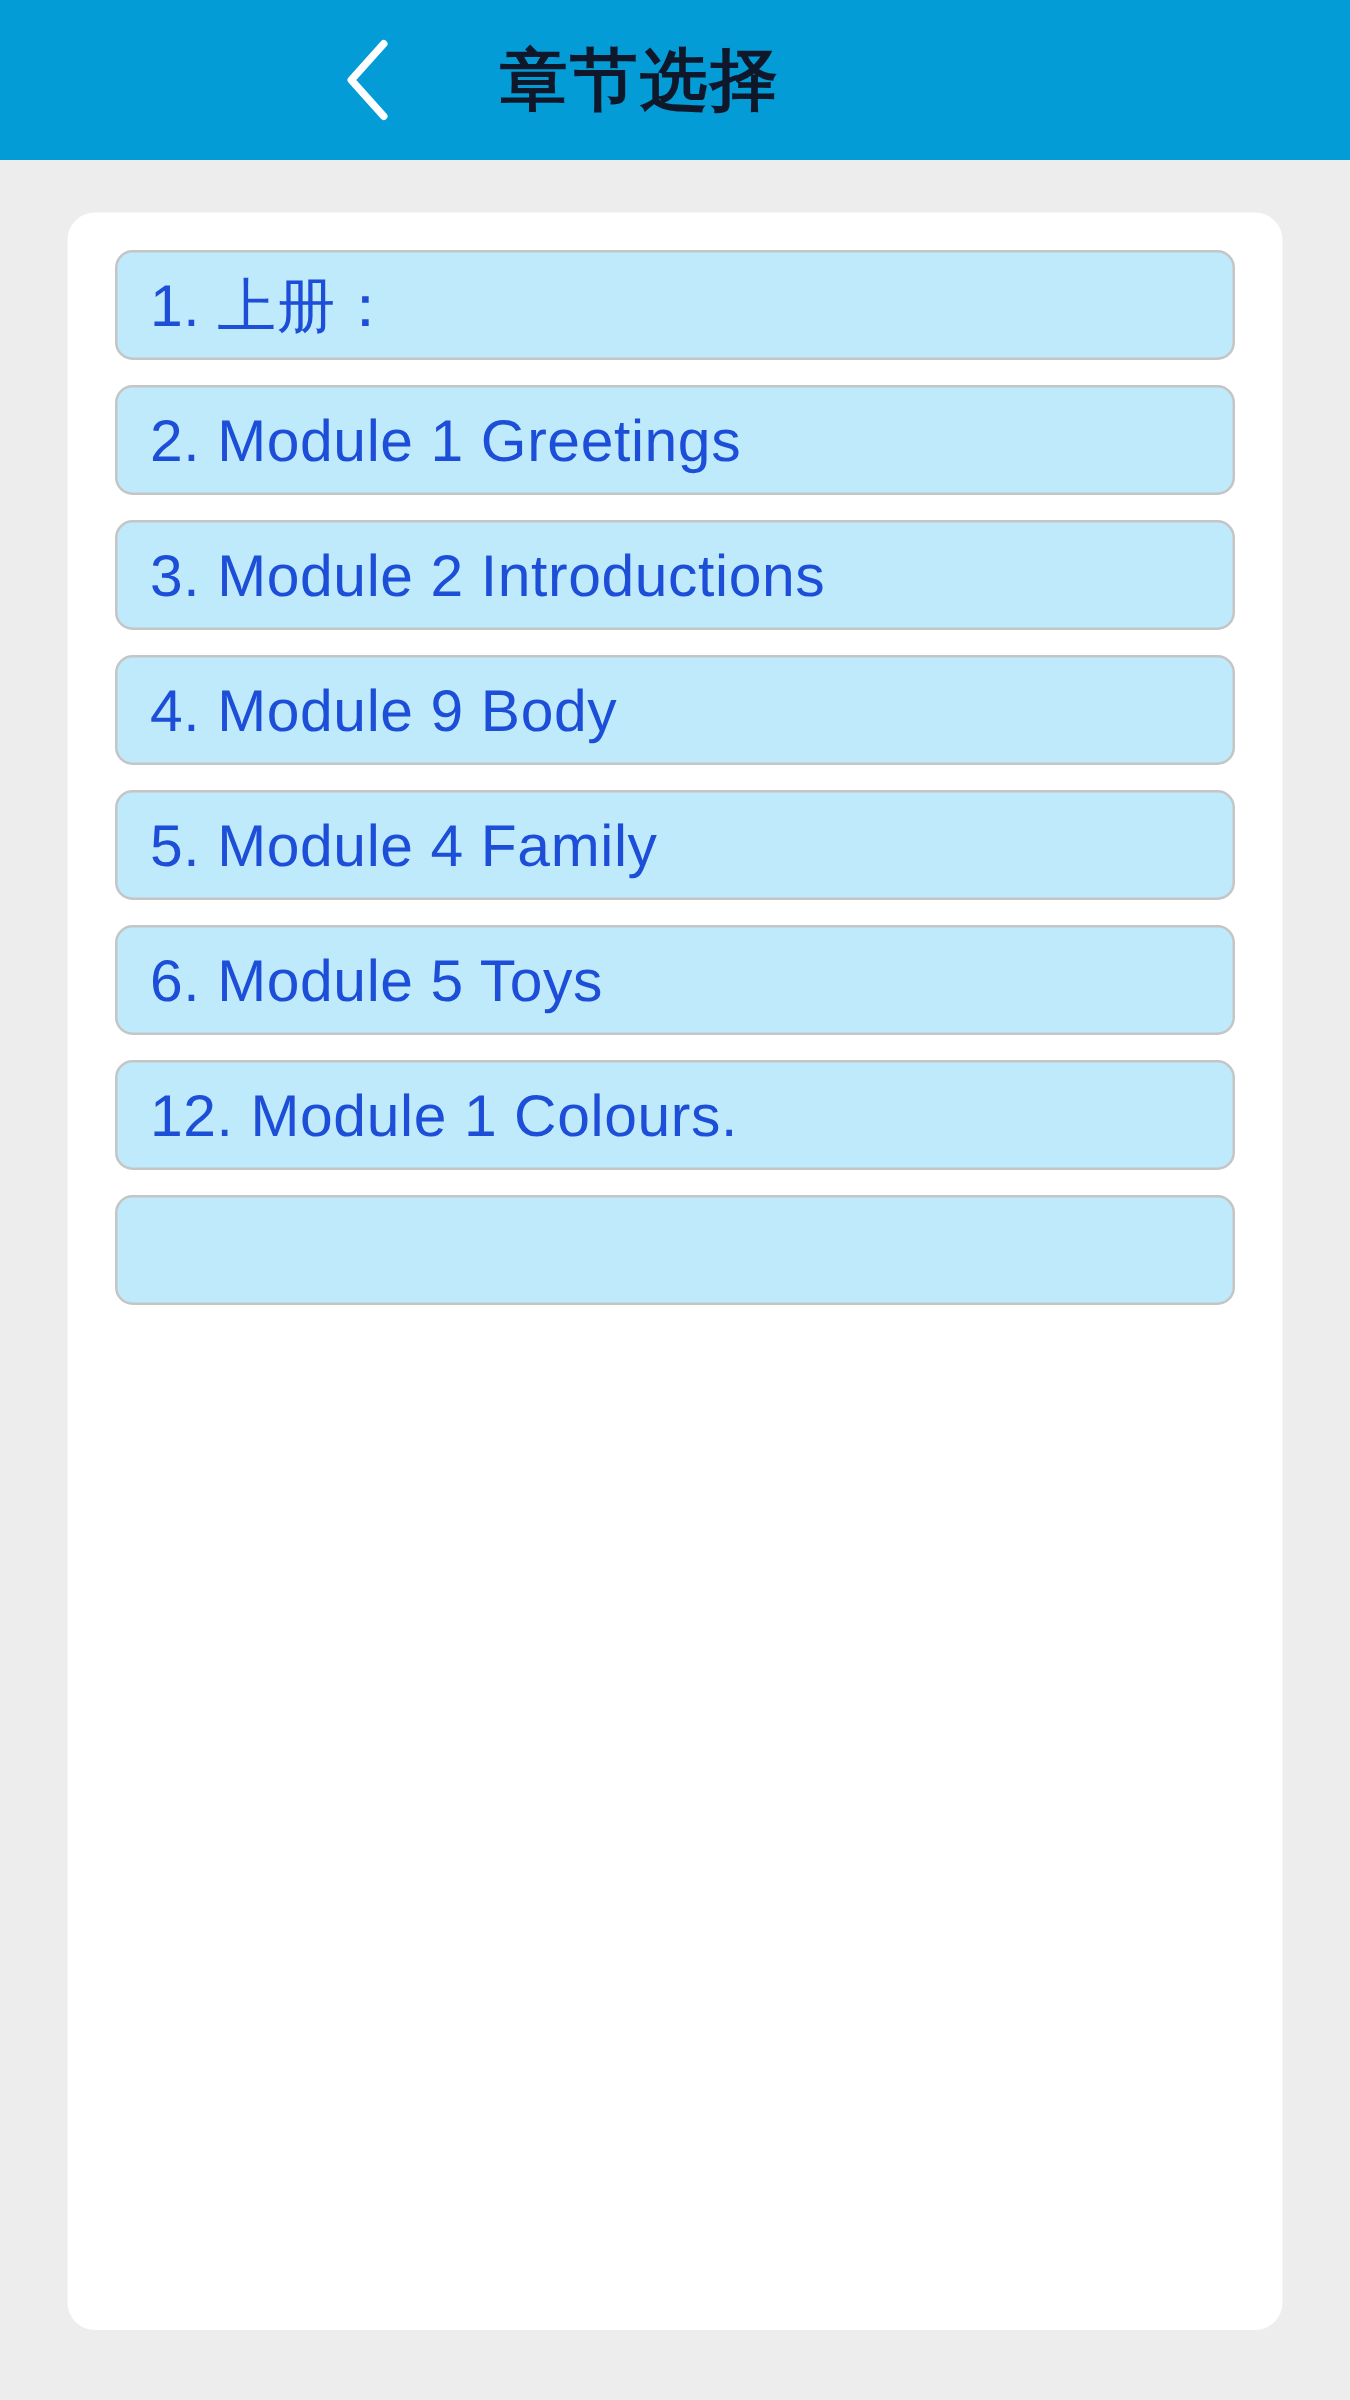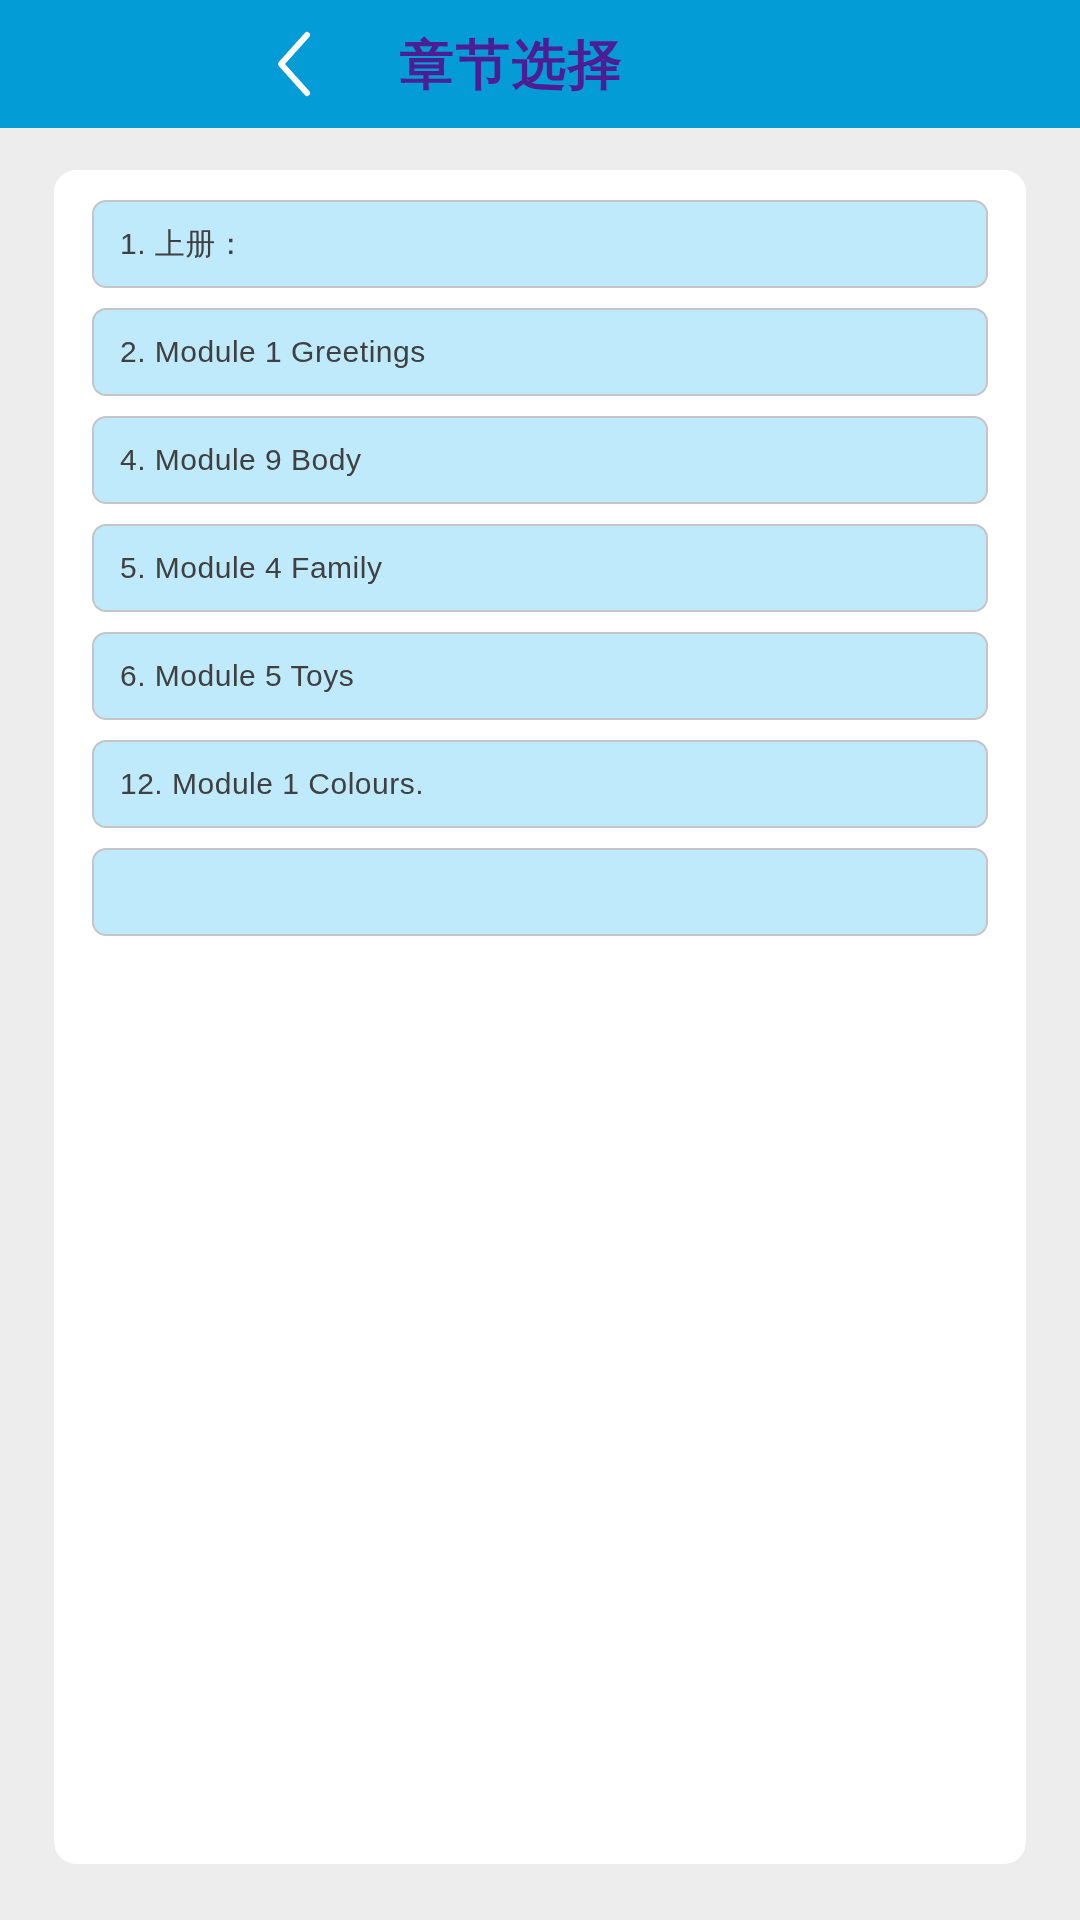--- a/index.html
+++ b/index.html
@@ -40,21 +40,21 @@
   .back-button svg {
     display: block;
   }
 
   .appbar-title {
     position: absolute;
     left: 400px;
     top: 0;
     height: 128px;
     line-height: 128px;
-    color: #4c1d95;
+    color: #0f172a;
     font-size: 54px;
     font-weight: bold;
     letter-spacing: 2px;
     white-space: nowrap;
   }
 
   
   .content {
     position: relative;
     width: 1080px;
@@ -89,22 +89,22 @@
     background: #bfeafb;
     border: 2px solid #c5c5c5;
     border-radius: 14px;
     display: flex;
     align-items: center;
     padding-left: 26px;
     cursor: pointer;
   }
 
   .chapter-label {
-    color: #404040;
-    font-size: 30px;
+    color: #1d4ed8;
+    font-size: 47px;
     line-height: 1;
     white-space: nowrap;
     letter-spacing: 0.5px;
     text-align: center;
   }
 </style>
 </head>
 <body>
 
 <div class="appbar">
@@ -121,20 +121,23 @@
 <div class="content">
   <div class="card">
     <div class="list" id="chapter-list">
         <div class="chapter-item">
           <span class="chapter-label">1. 上册：</span>
         </div>
         <div class="chapter-item">
           <span class="chapter-label">2. Module 1 Greetings</span>
         </div>
         <div class="chapter-item">
+          <span class="chapter-label">3. Module 2 Introductions</span>
+        </div>
+        <div class="chapter-item">
           <span class="chapter-label">4. Module 9 Body</span>
         </div>
         <div class="chapter-item">
           <span class="chapter-label">5. Module 4 Family</span>
         </div>
         <div class="chapter-item">
           <span class="chapter-label">6. Module 5 Toys</span>
         </div>
         <div class="chapter-item">
           <span class="chapter-label">12. Module 1 Colours.</span>

